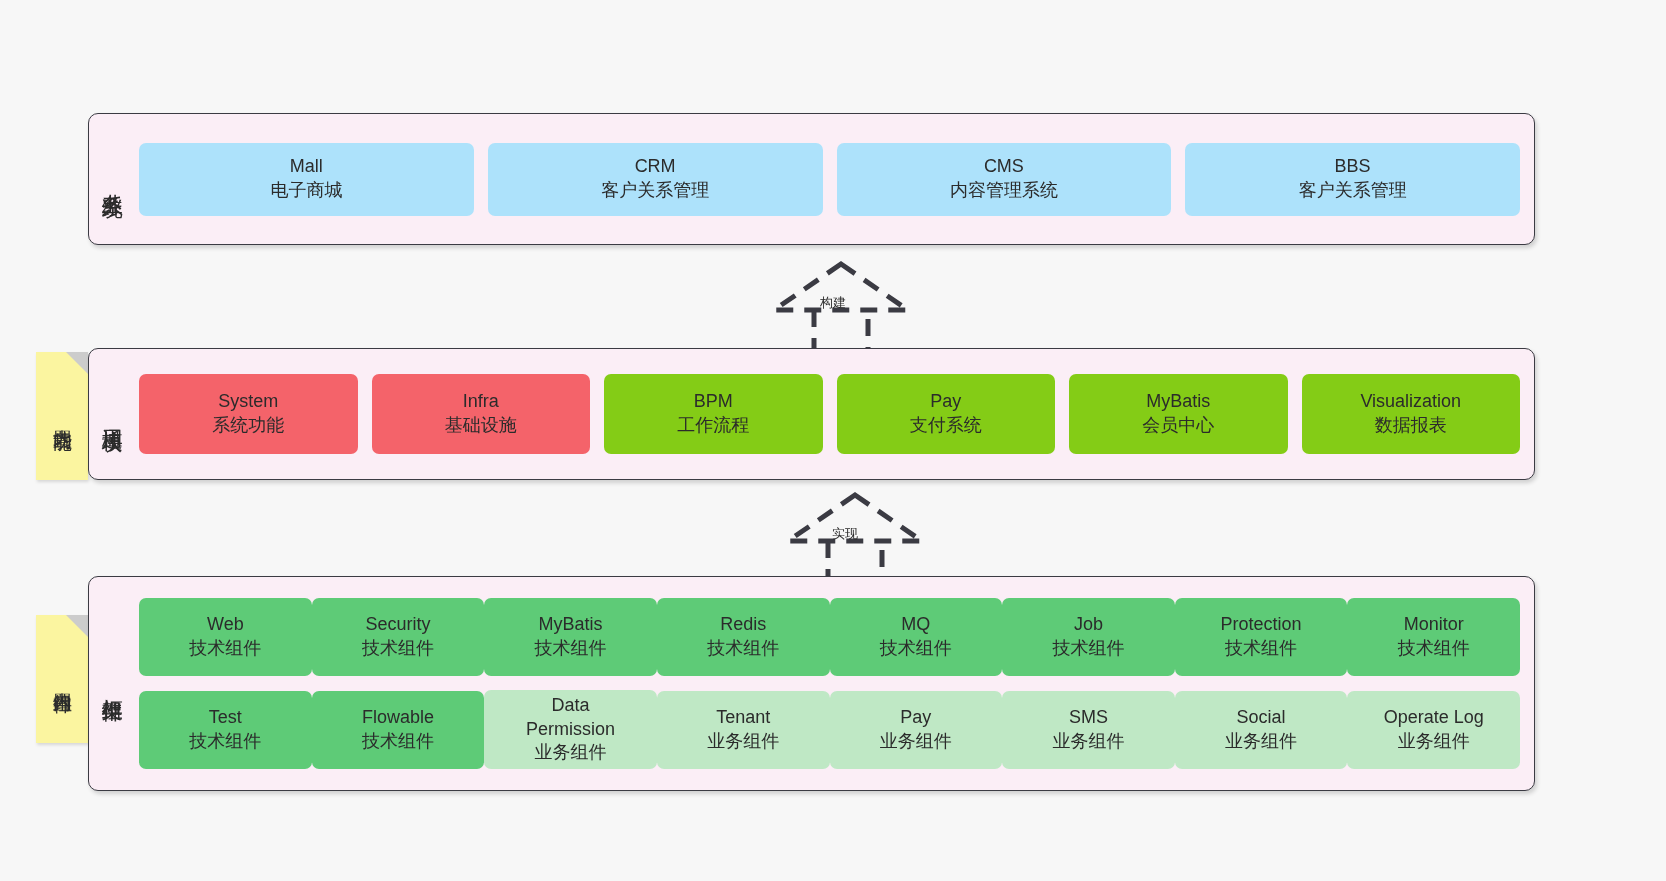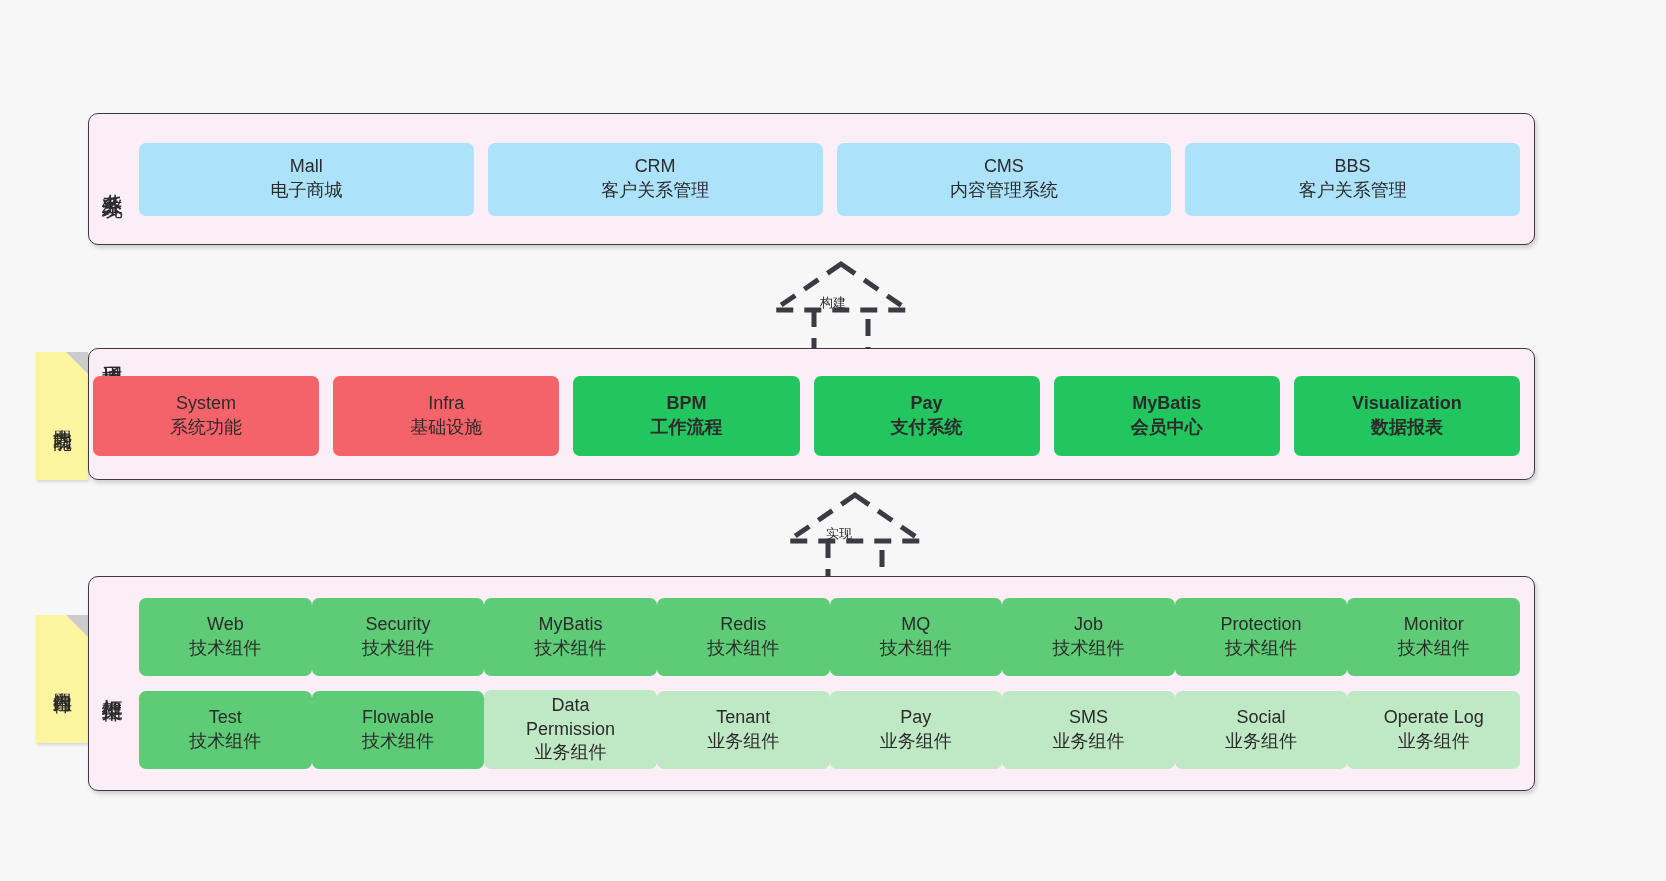--- a/index.html
+++ b/index.html
@@ -89,32 +89,32 @@
     line-height: 1.32;
     color: #2b2b2b;
     padding: 4px 24px;
     user-select: none;
   }
   .card .ttl { display: block; }
   .card .sub { display: block; }
 
   .blue   { background: #ade2fb; }
   .red    { background: #f4636a; }
-  .pink   { background: #22c55e; font-weight: bold; }
+  .pink   { background: #84cc16; }
   .green  { background: #5ecb77; }
   .mint   { background: #bfe8c5; }
 
   
   #layer-business {
     left: 88px;  top: 113px;  width: 1447px; height: 132px;
   }
   #layer-business .card { height: 73px; }
 
   #layer-common {
-    left: 88px;  top: 348px;  width: 1447px; height: 132px; flex-direction: column;
+    left: 88px;  top: 348px;  width: 1447px; height: 132px;
   }
   #layer-common .card { height: 80px; }
 
   #layer-framework {
     left: 88px;  top: 576px;  width: 1447px; height: 215px;
   }
   #layer-framework .card { min-height: 78px; }
 
   
   .sticky {
@@ -159,21 +159,21 @@
     position: absolute;
     font-size: 13px;
     color: #2b2b2b;
     background: transparent;
     white-space: nowrap;
     user-select: none;
   }
   #arrow-build { left: 756px; top: 258px; }
   #arrow-build .uml-label  { left: 64px; top: 36px; }
   #arrow-impl  { left: 770px; top: 489px; }
-  #arrow-impl  .uml-label  { left: 56px; top: 36px; }
+  #arrow-impl  .uml-label  { left: 62px; top: 36px; }
 </style>
 </head>
 <body>
 
 <div class="canvas">
 
   <div class="layer" id="layer-business">
     <div class="layer-title">业务系统</div>
     <div class="layer-body">
 

